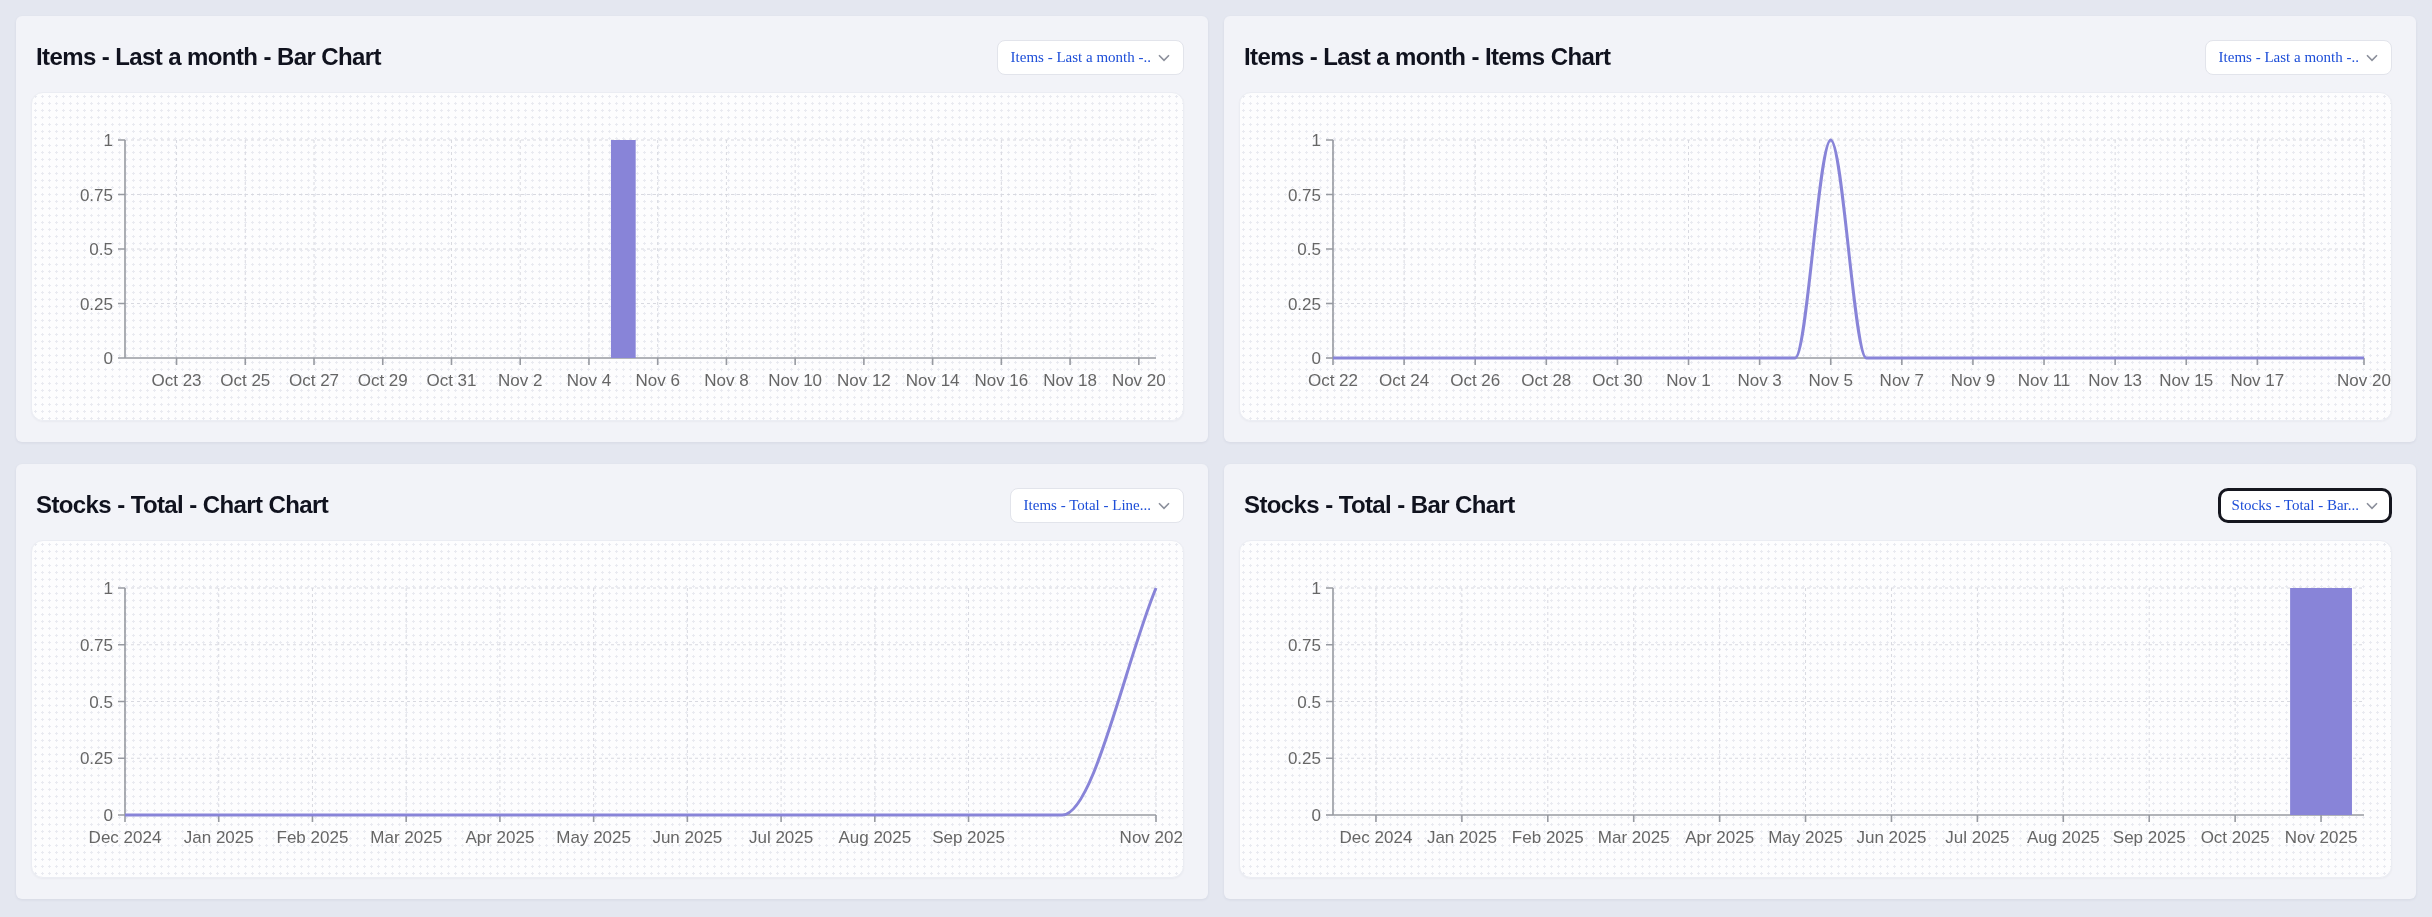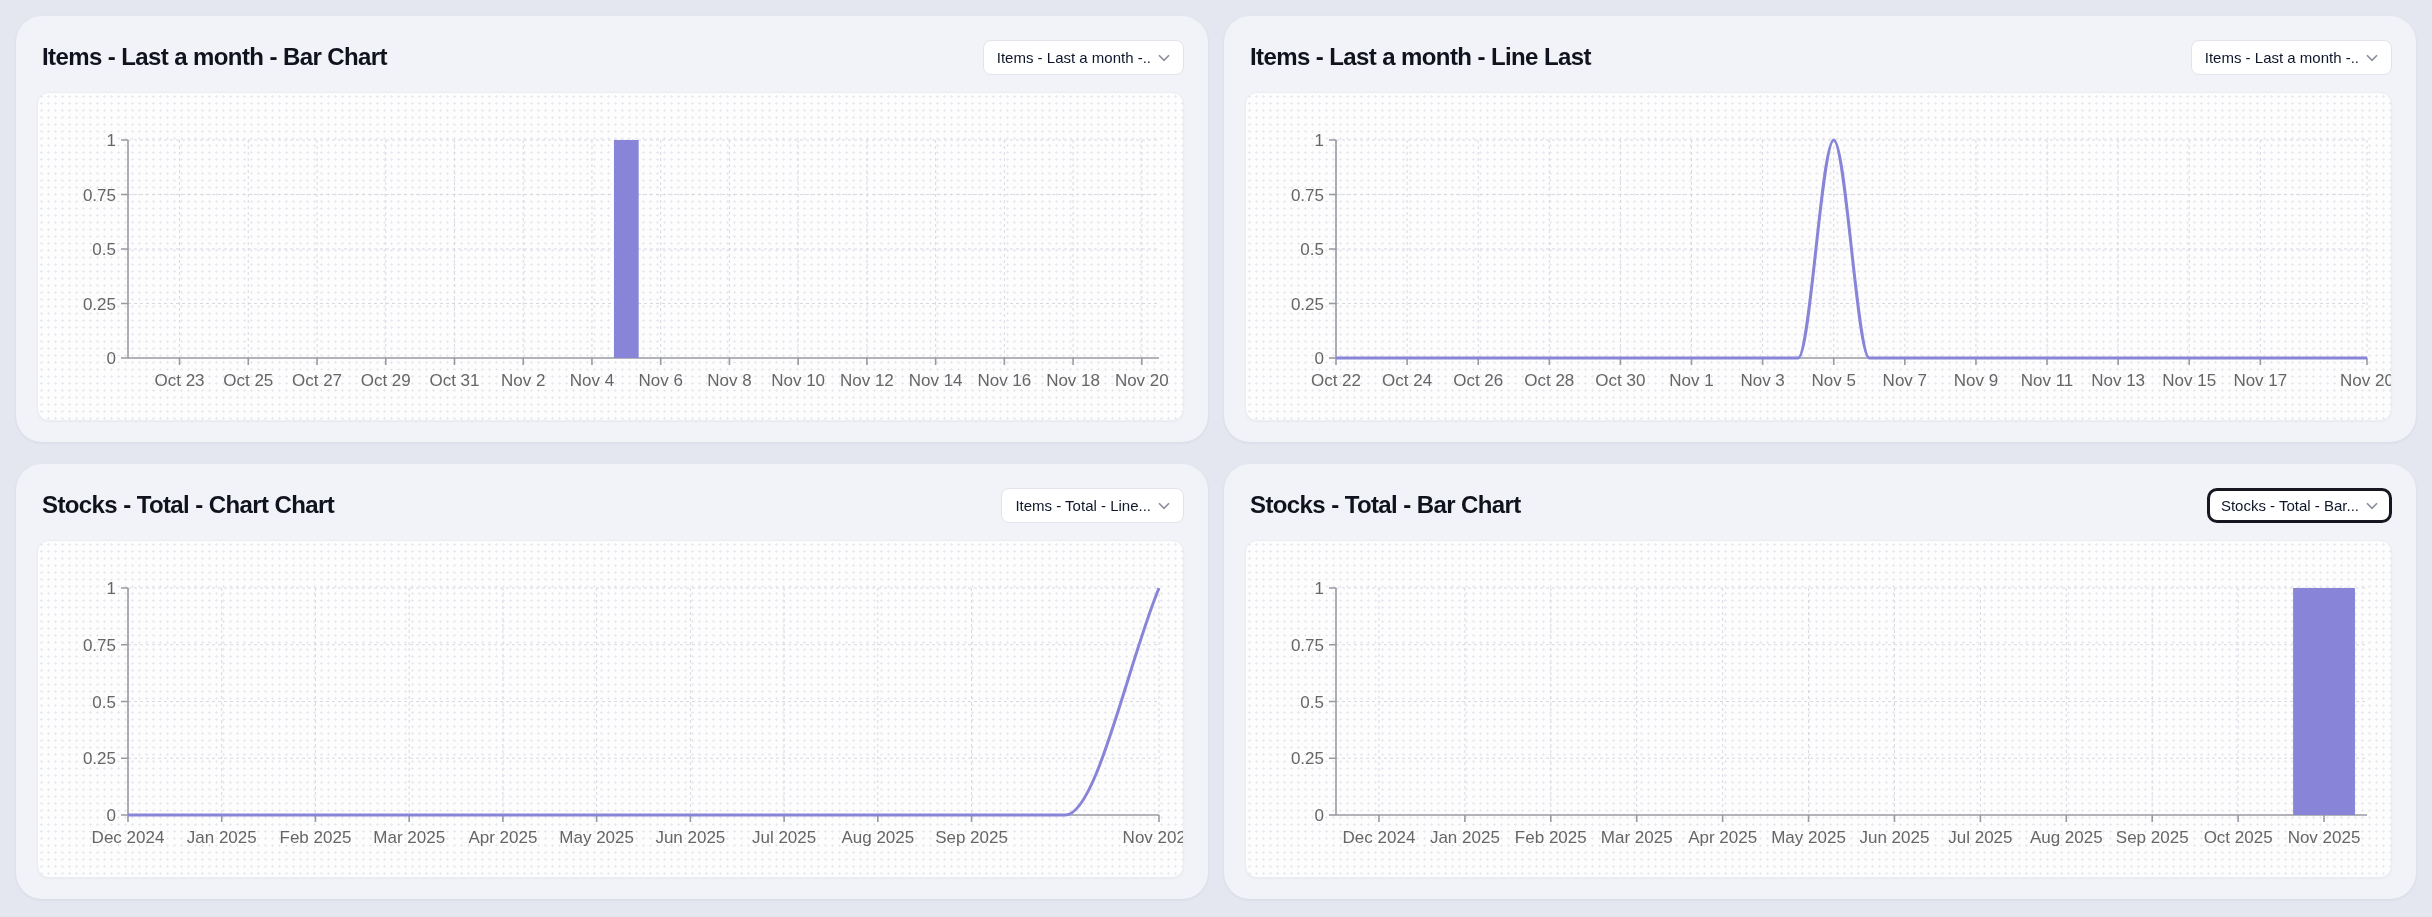--- a/index.html
+++ b/index.html
@@ -9,41 +9,41 @@
   .dashboard{
     width:2432px; height:917px;
     padding:16px 16px 17px 16px;
     display:grid;
     grid-template-columns:1192px 1192px;
     grid-template-rows:426px 435px;
     column-gap:16px; row-gap:22px;
   }
   .card{
     background:var(--card-bg,#f2f3f8);
-    border-radius:26px;
+    border-radius:6px;
     box-shadow:0 1px 3px rgba(25,35,65,.07);
-    padding:20px 24px 21px 21px;
+    padding:20px 24px 21px 15px;
     display:flex; flex-direction:column;
   }
   .card-header{
     display:flex; align-items:center; justify-content:space-between;
     height:42px; margin-bottom:14px; padding-left:5px;
   }
   .card-title{
     font-size:24px; font-weight:700; letter-spacing:-0.6px;
     color:var(--title-color,#10121e);
   }
   .dropdown{
     display:flex; align-items:center; gap:7px;
     height:35px; padding:0 13px;
     background:#ffffff;
     border:1px solid #e2e4eb;
     border-radius:8px;
-    font-family:Liberation Sans, sans-serif;
-    font-size:15px; color:#0f172a;
+    font-family:Liberation Serif, serif;
+    font-size:15px; color:#1d4ed8;
     cursor:pointer; white-space:nowrap;
   }
   .dropdown.focused{
     border:3px solid var(--focus-ring,#15161f);
     border-radius:10px;
     padding:0 11px;
     justify-content:center;
   }
   .chev{ flex:none; margin-top:2px; }
   .panel{
@@ -141,21 +141,21 @@
           <text x="78" y="107.5" text-anchor="end">0.75</text>
           <line x1="83" y1="47" x2="90" y2="47" stroke="#979aa1" stroke-width="1.6"></line>
           <text x="78" y="53" text-anchor="end">1</text>
           <rect x="575.94" y="47" width="24.74" height="218" fill="#8884d8"></rect>
         </svg>
       </div>
   </section>
 
   <section class="card">
     <div class="card-header">
-      <h2 class="card-title">Items - Last a month - Line Last</h2>
+      <h2 class="card-title">Items - Last a month - Items Chart</h2>
       <button class="dropdown">
         <span>Items - Last a month -..</span>
         <svg class="chev" width="12" height="8" viewBox="0 0 12 8">
             <path d="M1 1.2l5 5.2 5-5.2" stroke="#8b8f9b" stroke-width="1.6" fill="none"></path>
           </svg>
       </button>
     </div>
     <div class="panel">
         <svg viewBox="0 0 1145 327">
           <line x1="90" y1="47" x2="90" y2="265" stroke="#d8d9e0" stroke-dasharray="3 3"></line>

